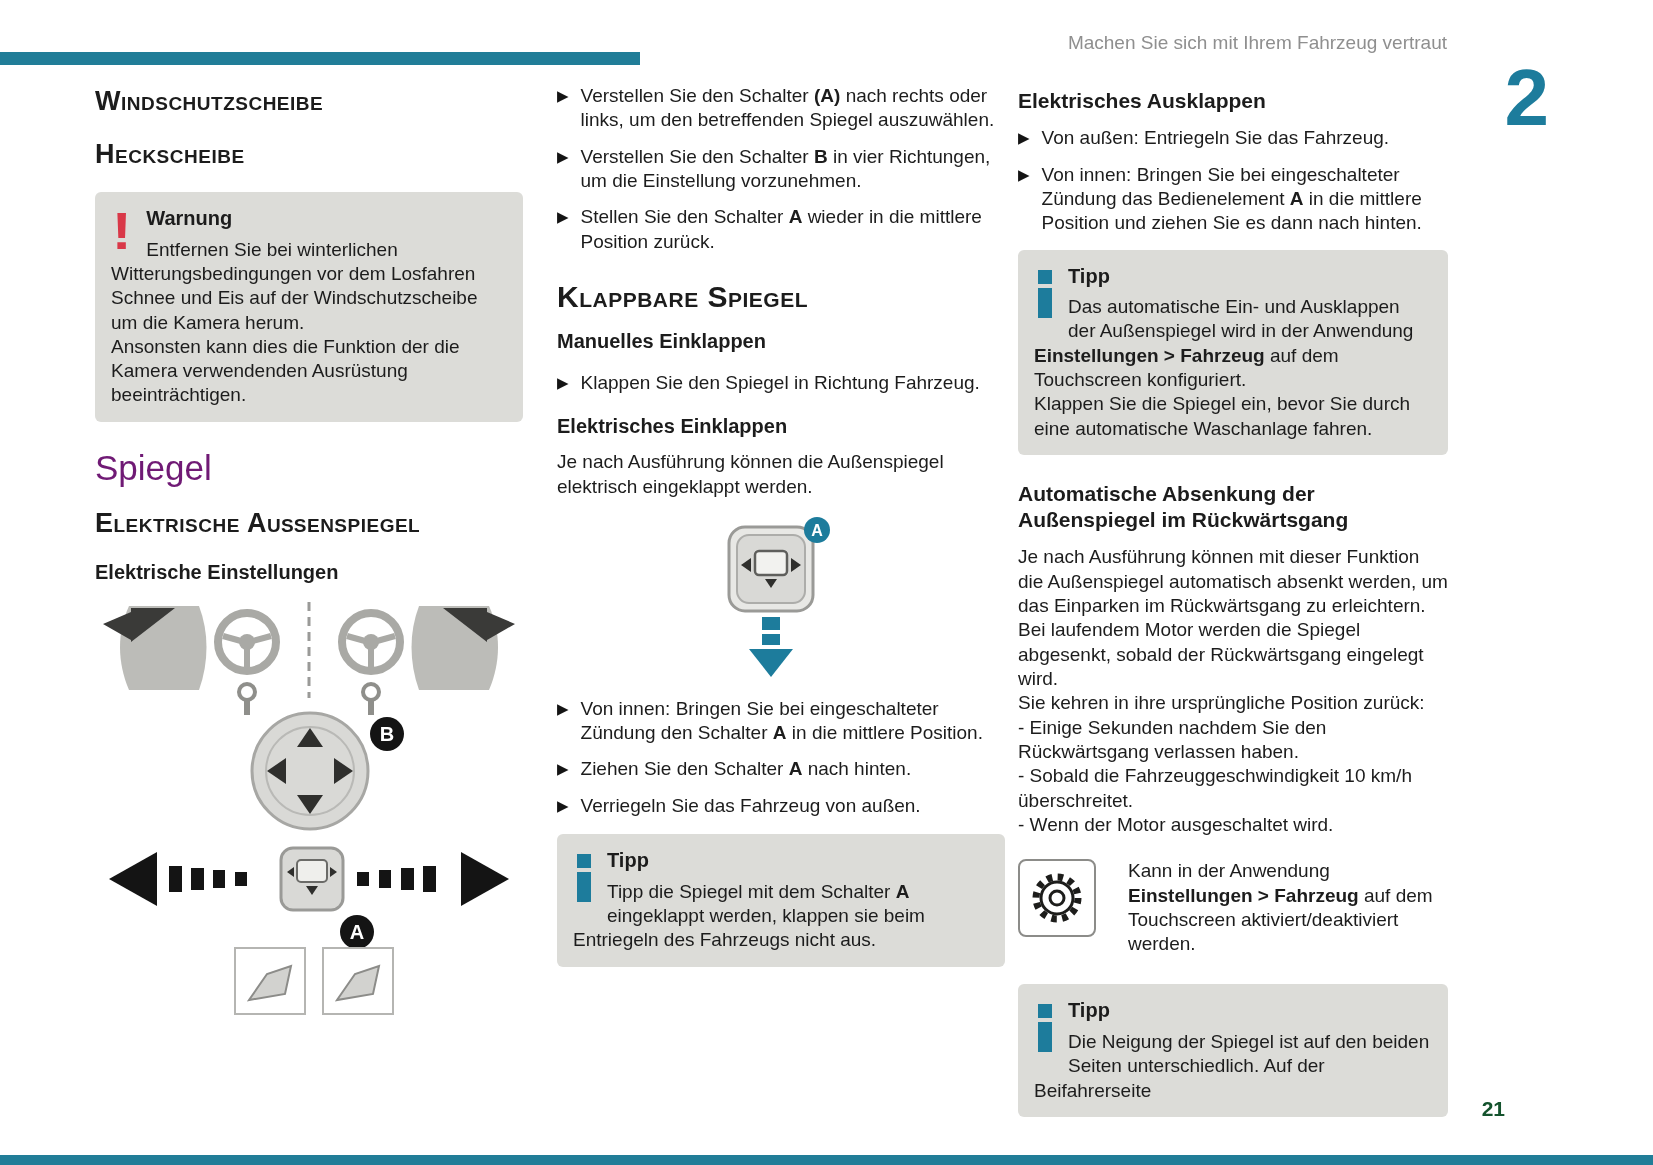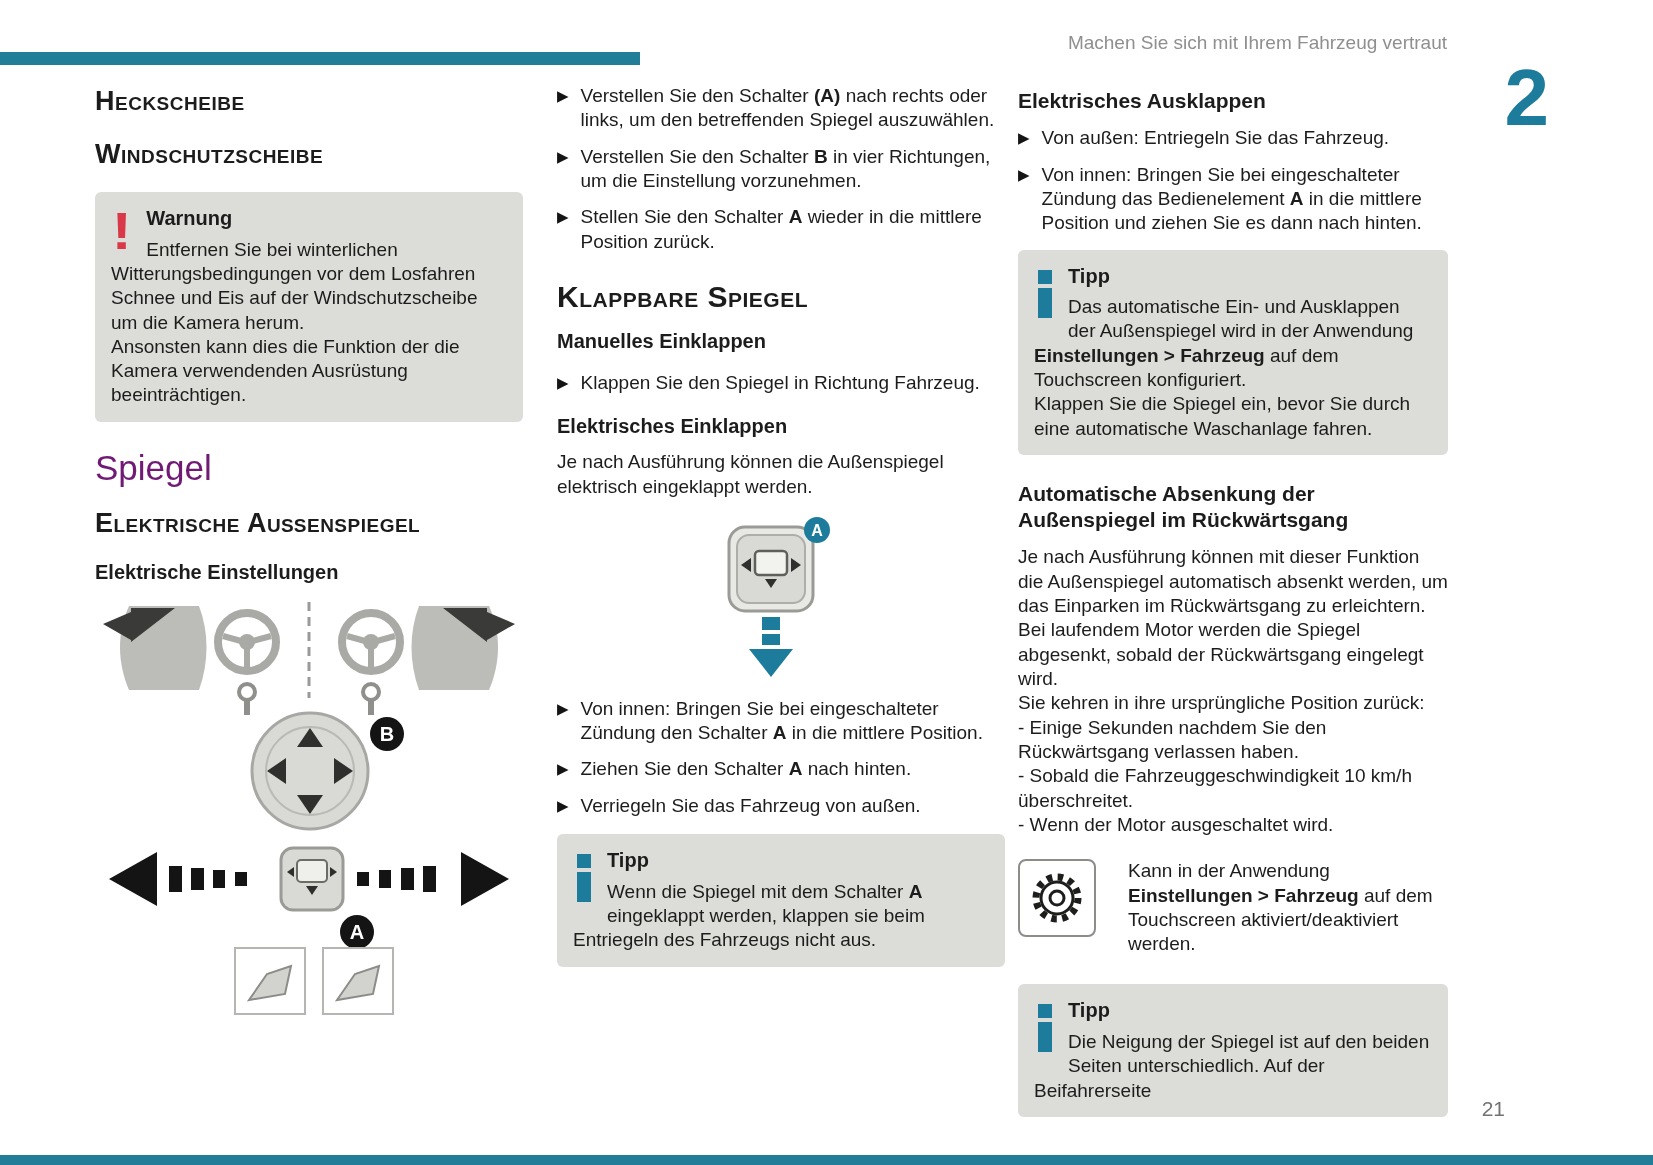--- a/index.html
+++ b/index.html
@@ -5,21 +5,21 @@
   html,body { margin:0; padding:0; background:#ffffff; }
   .page {
     position:relative; width:1653px; height:1165px; overflow:hidden;
     background:#ffffff; font-family:"Liberation Sans", sans-serif; color:#1c1c1c;
   }
   
   .top-bar   { position:absolute; left:0; top:52px; width:640px; height:13px; background:#217d98; }
   .bottom-bar{ position:absolute; left:0; bottom:0; width:100%; height:10px; background:#217d98; }
   .running-header { position:absolute; top:32px; right:206px; font-size:19px; color:#8f8f8f; }
   .chapter-num { position:absolute; top:58px; right:104px; font-size:80px; line-height:1; font-weight:700; color:#1d7c9c; }
-  .page-num { position:absolute; bottom:44px; right:148px; font-size:21px; font-weight:400; color:#737373; }
+  .page-num { position:absolute; bottom:44px; right:148px; font-size:21px; font-weight:700; color:#14532d; }
 
   
   .col { position:absolute; top:84px; }
   .col1 { left:95px;  width:428px; }
   .col2 { left:557px; width:448px; }
   .col3 { left:1018px; width:430px; }
 
   
   .sc  { font-variant:small-caps; font-weight:700; font-size:27px; letter-spacing:.5px; margin:2px 0 22px; }
   .sc2 { font-variant:small-caps; font-weight:700; font-size:30px; letter-spacing:.5px; margin:26px 0 16px; }
@@ -58,22 +58,22 @@
 </head>
 <body>
 
 <div class="page">
 
   <div class="running-header">Machen Sie sich mit Ihrem Fahrzeug vertraut</div>
   <div class="top-bar"></div>
   <div class="chapter-num">2</div>
 
   <div class="col col1">
+    <div class="sc">Windschutzscheibe</div>
     <div class="sc">Heckscheibe</div>
-    <div class="sc">Windschutzscheibe</div>
 
     <div class="note-box">
       <div class="warn-icon">!</div>
       <div class="note-title">Warnung</div>
       <div class="note-text">Entfernen Sie bei winterlichen Witterungsbedingungen vor dem Losfahren Schnee und Eis auf der Windschutzscheibe um die Kamera herum.
 Ansonsten kann dies die Funktion der die Kamera verwendenden Ausrüstung beeinträchtigen.</div>
     </div>
 
     <div class="gray-heading">Spiegel</div>
     <div class="sc">Elektrische Außenspiegel</div>
@@ -221,21 +221,21 @@
       <span class="tri">▶</span>
       <div class="btext"><span>Verriegeln Sie das Fahrzeug von außen.</span></div>
     </div>
 
     <div class="note-box" style="margin-top:16px">
       <div class="info-icon">
           <div class="dot"></div>
           <div class="bar"></div>
         </div>
       <div class="note-title">Tipp</div>
-      <div class="note-text"><span>Wenn die Spiegel mit dem Schalter </span><span class="b">A</span><span> eingeklappt werden, klappen sie beim Entriegeln des Fahrzeugs nicht aus.</span></div>
+      <div class="note-text"><span>Tipp die Spiegel mit dem Schalter </span><span class="b">A</span><span> eingeklappt werden, klappen sie beim Entriegeln des Fahrzeugs nicht aus.</span></div>
     </div>
   </div>
 
   <div class="col col3">
     <div class="bold-head">Elektrisches Ausklappen</div>
 
     <div class="bullet">
       <span class="tri">▶</span>
       <div class="btext"><span>Von außen: Entriegeln Sie das Fahrzeug.</span></div>
     </div>

